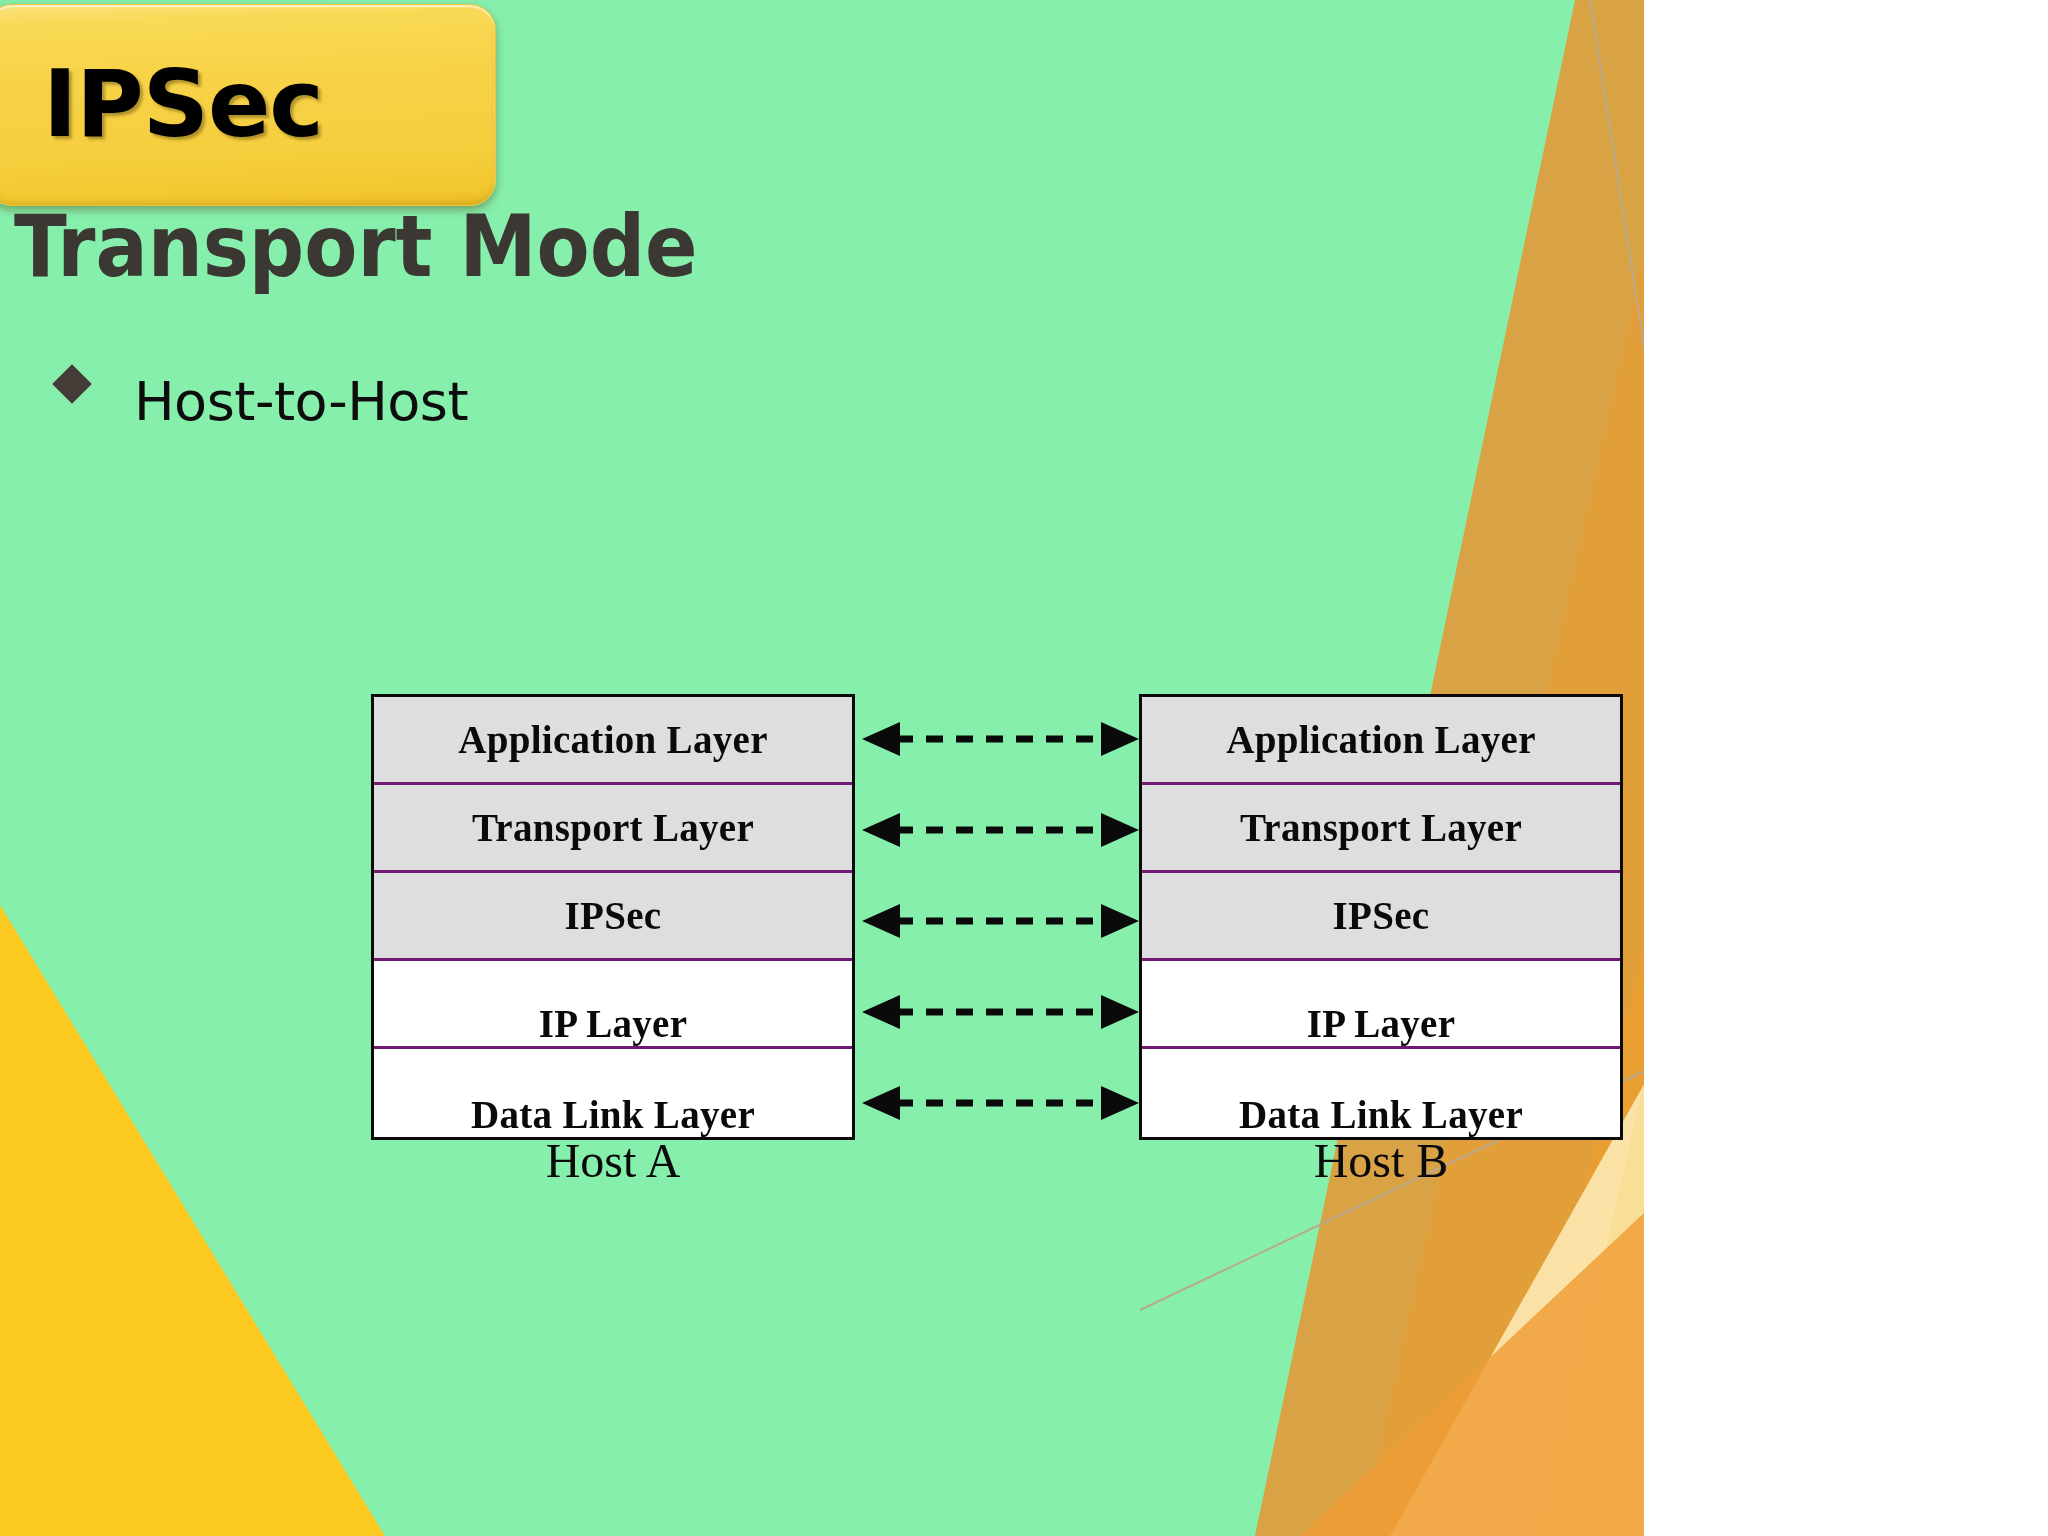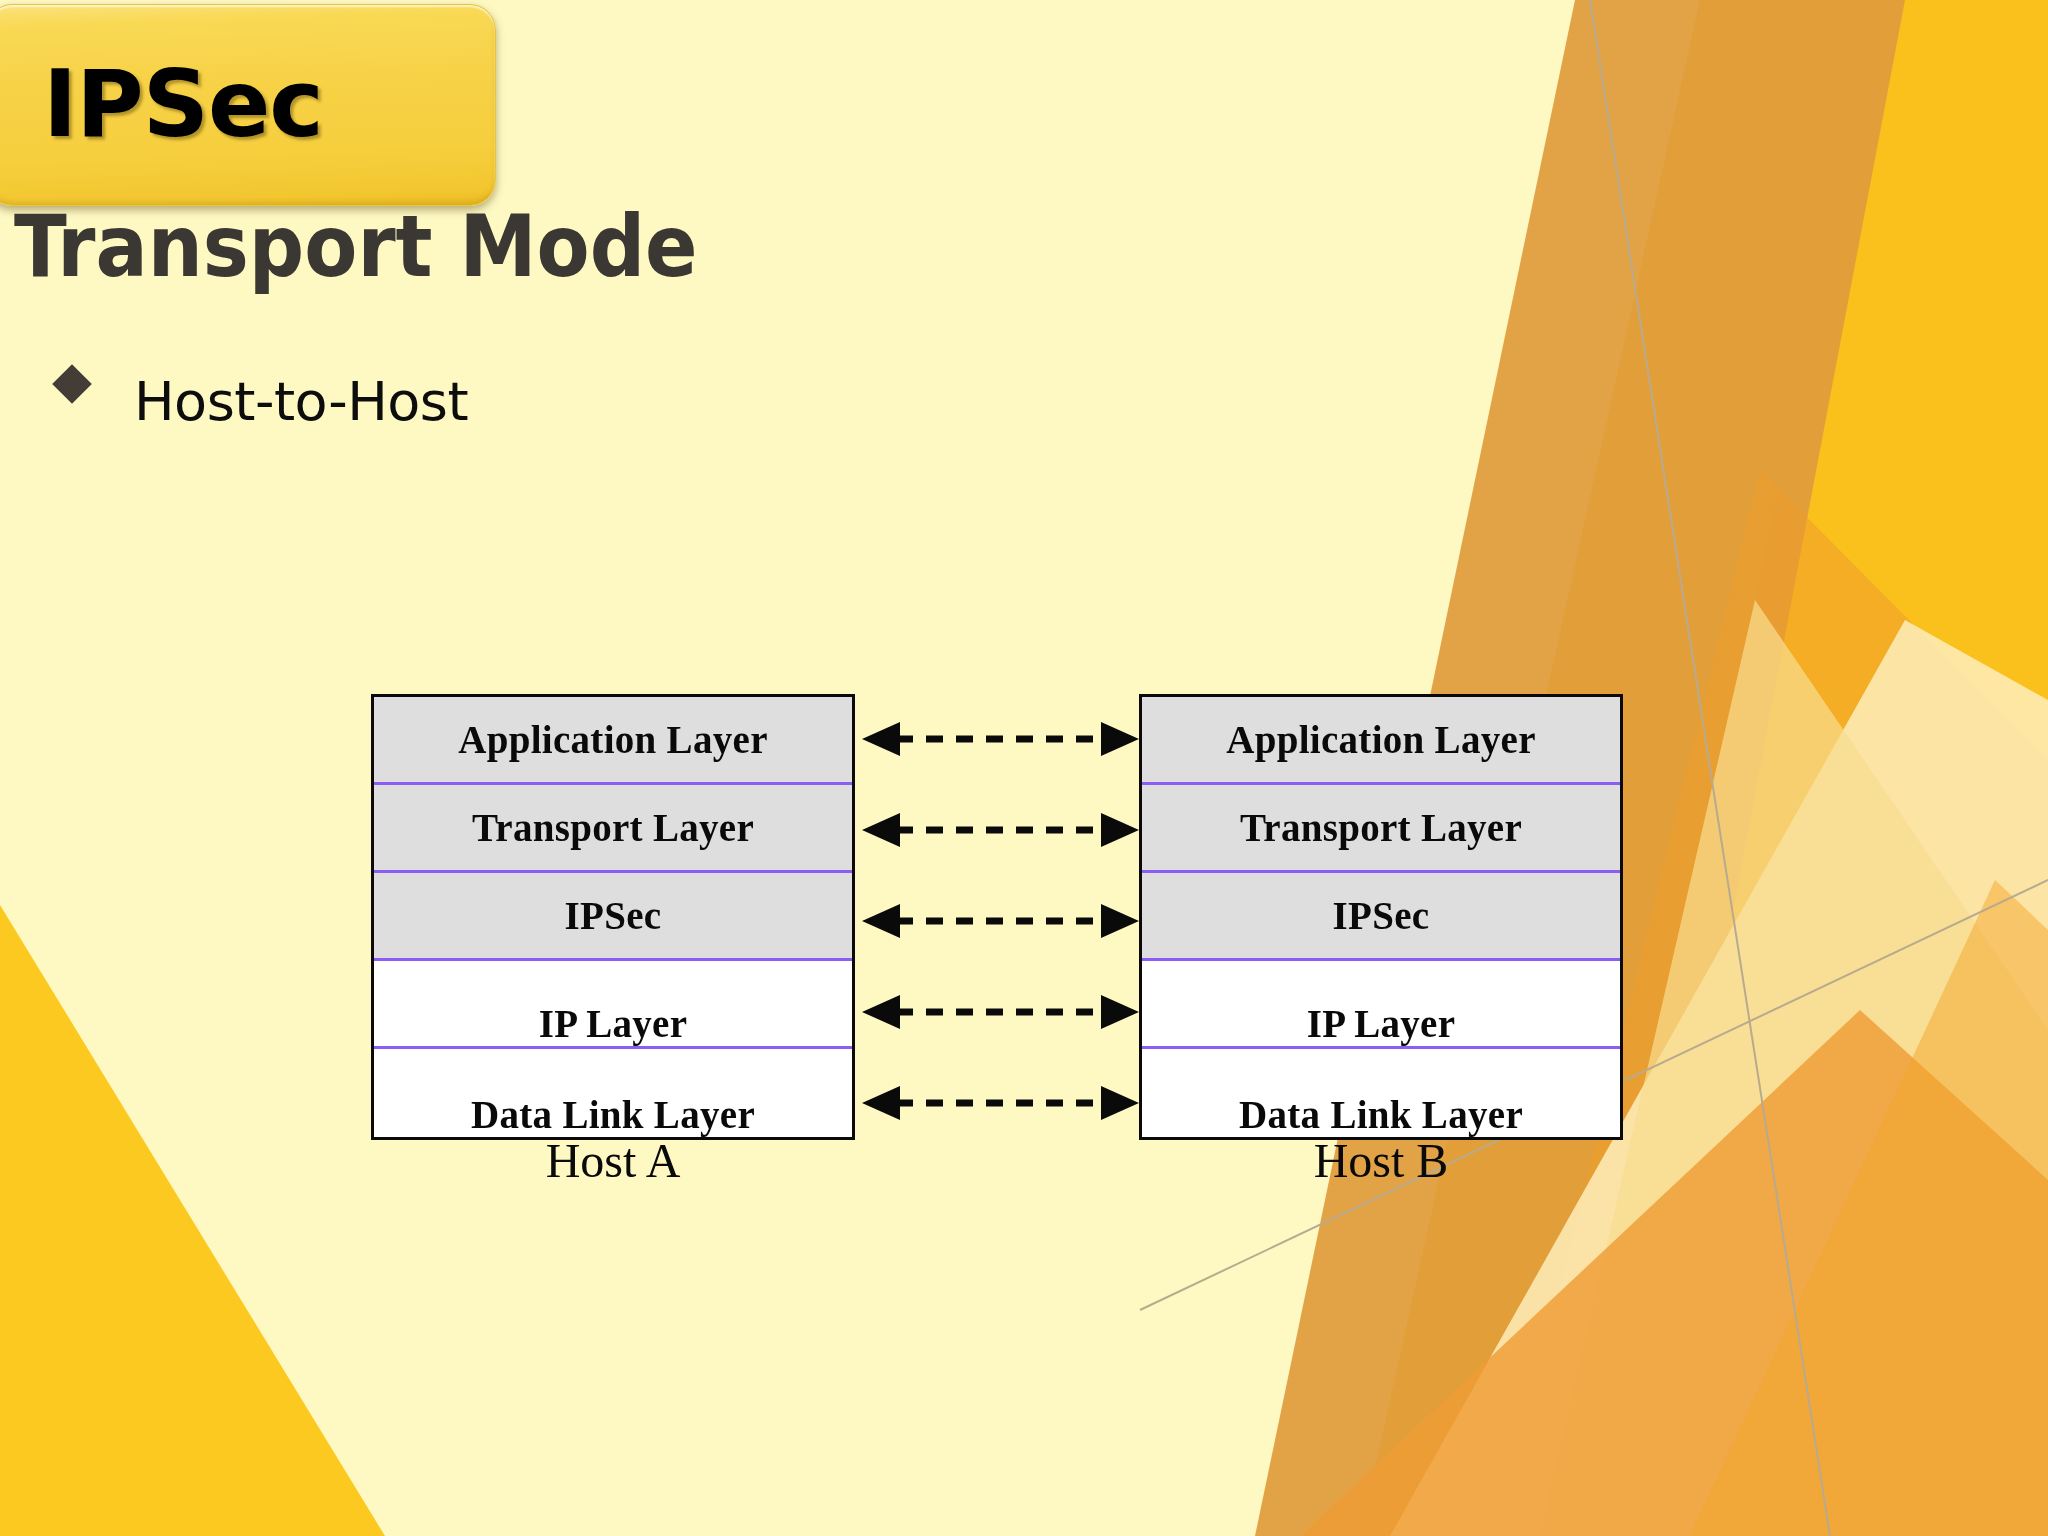--- a/index.html
+++ b/index.html
@@ -9,23 +9,23 @@
   }
   body {
     width: 2048px;
     height: 1536px;
     overflow: hidden;
     font-family: "Liberation Sans", sans-serif;
   }
 
   #slide {
     position: relative;
-    width: 2048px;
-    height: 1536px;
-    background: #fef9c3;
+    width: 1644px;
+    height: 1536px;
+    background: #86efac;
     overflow: hidden;
   }
 
   
   #bg-decor {
     position: absolute;
     inset: 0;
     width: 2048px;
     height: 1536px;
     pointer-events: none;
@@ -118,21 +118,21 @@
     border: 3px solid #0a0a0a;
     box-sizing: border-box;
     background: #ffffff;
   }
   #host-stack-a { left: 371px; }
   #host-stack-b { left: 1139px; }
 
   .layer-cell {
     height: 88px;
     box-sizing: border-box;
-    border-bottom: 3px solid #8b5cf6;
+    border-bottom: 3px solid #701a75;
     display: flex;
     align-items: center;
     justify-content: center;
     font-family: "Liberation Serif", "DejaVu Serif", serif;
     font-weight: bold;
     font-size: 39px;
     color: #0a0a0a;
     letter-spacing: 0.3px;
   }
   .layer-cell:last-child { border-bottom: none; }

